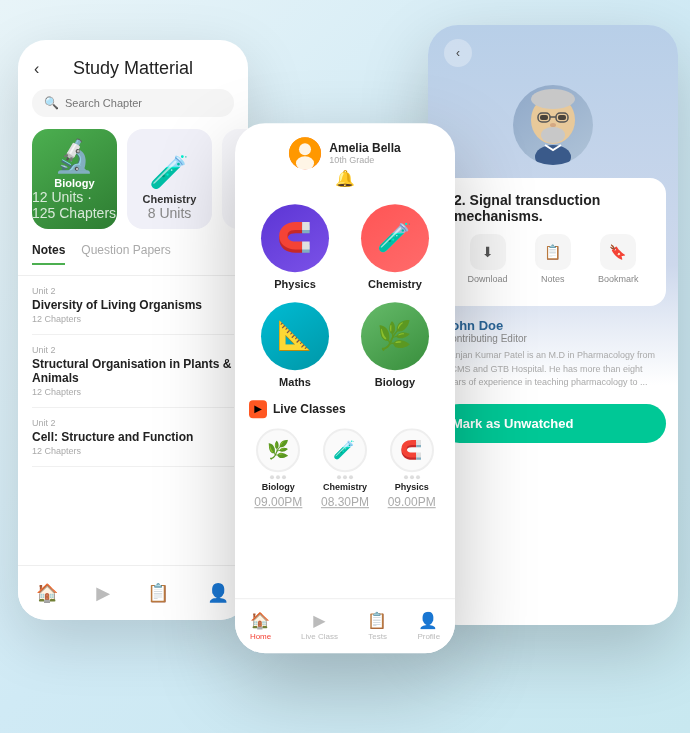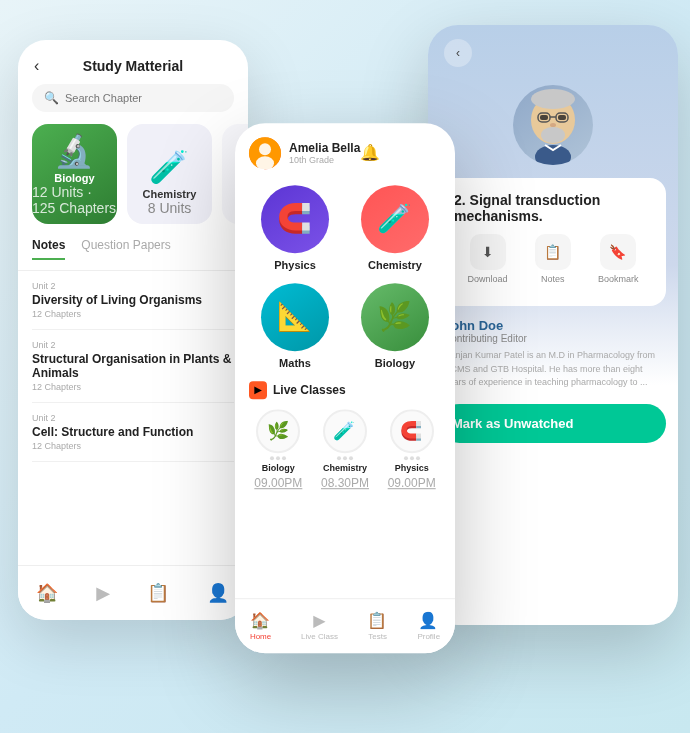--- a/index.html
+++ b/index.html
@@ -32,22 +32,22 @@
       justify-content: center;
       position: relative;
     }
     .phone-back-header .back-arrow {
       position: absolute;
       left: 16px;
       font-size: 16px;
       color: #333;
     }
     .phone-back-header .title {
-      font-size: 14px;
-      font-weight: 700;
+      font-size: 18px;
+      font-weight: 400;
       color: #222;
     }
     .search-bar {
       margin: 0 14px 12px;
       background: #f5f5f5;
       border-radius: 20px;
       padding: 7px 12px;
       display: flex;
       align-items: center;
       gap: 6px;
@@ -300,20 +300,22 @@
       background: #fff;
       border-radius: 30px;
       box-shadow: 0 30px 80px rgba(0,0,0,0.25);
       overflow: hidden;
       z-index: 3;
     }
     .center-header {
       padding: 14px 14px 8px;
       display: flex;
       align-items: center;
+      justify-content: space-between;
+      flex-direction: column;
     }
     .user-info {
       display: flex;
       align-items: center;
       gap: 8px;
     }
     .user-avatar {
       width: 32px;
       height: 32px;
       background: linear-gradient(145deg, #ff9800, #f44336);

